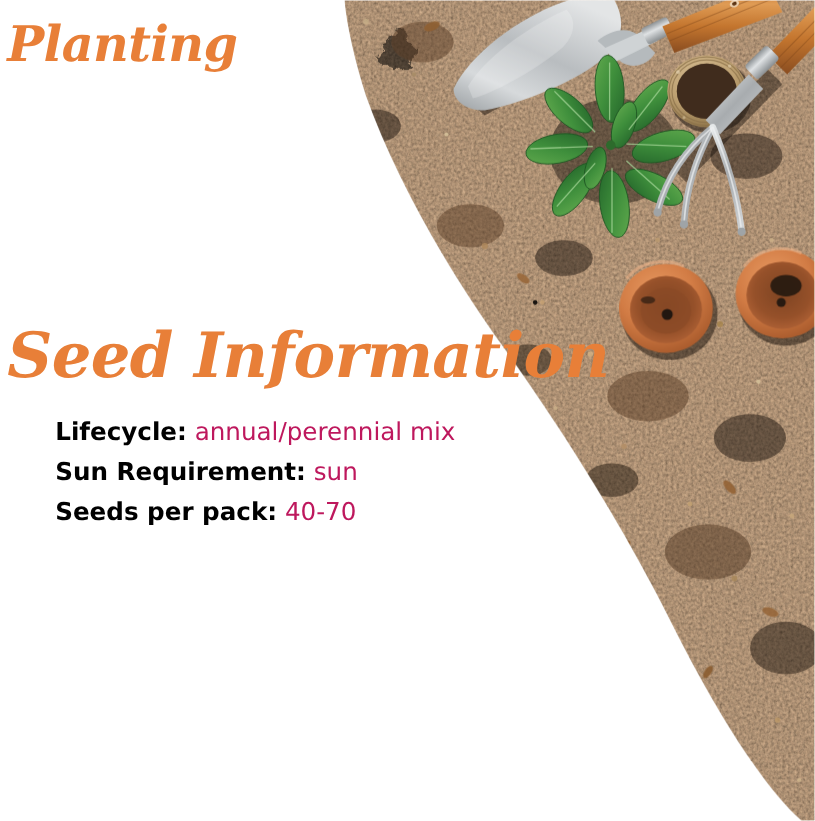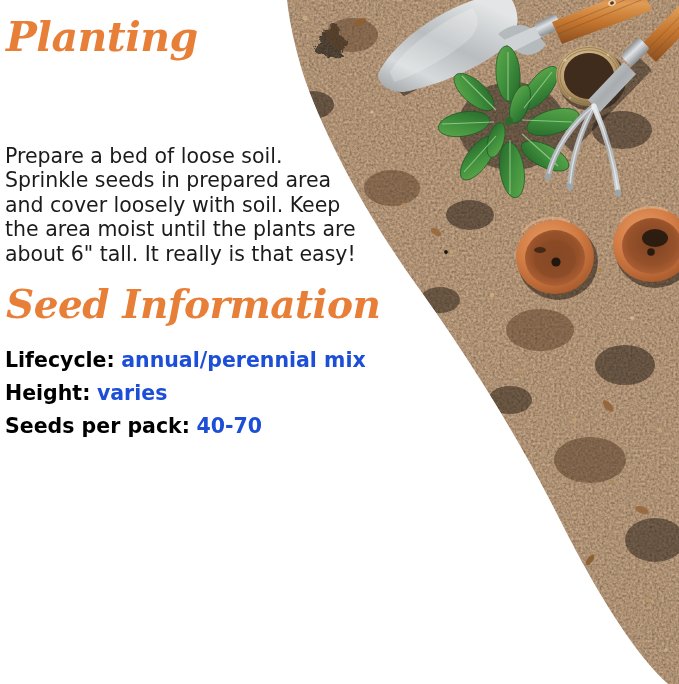--- a/index.html
+++ b/index.html
@@ -44,22 +44,22 @@
   }
   #headline-planting {
     top: 17px;
     font-size: 41px;
   }
   #headline-planting .hl-line2 {
     display: block;
     margin-top: 3px;
   }
   #headline-seedinfo {
-    top: 285px;
-    font-size: 39px;
+    top: 271px;
+    font-size: 52px;
   }
 
   #intro-paragraph {
     position: absolute;
     left: 5px;
     top: 123px;
     width: 352px;
     font-size: 20.5px;
     line-height: 24.5px;
     color: #1b1b1b;
@@ -76,24 +76,25 @@
     height: 33px;
     line-height: 33px;
     font-size: 20.5px;
     color: #111111;
     white-space: nowrap;
     font-family: "DejaVu Sans", sans-serif;
   }
   .spec-label {
     font-weight: bold;
     color: #000000;
+    margin-left: 41px;
   }
   .spec-value {
-    font-weight: bold;
-    color: #1d4ed8;
+    font-weight: normal;
+    color: #be185d;
     margin-top: 35px;
   }
 </style>
 </head>
 <body>
 
 <div id="page">
 
   <svg id="photo" viewBox="0 0 679 684" width="679" height="684" xmlns="http://www.w3.org/2000/svg">
     <defs>
@@ -381,32 +382,31 @@
       </g>
     </g>
   </svg>
 
   <div id="text-panel">
 
     <div class="headline" id="headline-planting">
       <span class="hl-line1">Planting</span>
     </div>
 
-    <p id="intro-paragraph">Prepare a bed of loose soil. Sprinkle seeds in prepared area and cover loosely with soil. Keep the area moist until the plants are about 6" tall. It really is that easy!</p>
 
     <div class="headline" id="headline-seedinfo">Seed Information</div>
 
     <div id="spec-list">
       <div class="spec-row">
         <span class="spec-label">Lifecycle:</span>
         <span class="spec-value">annual/perennial mix</span>
       </div>
       <div class="spec-row">
-        <span class="spec-label">Height:</span>
-        <span class="spec-value">varies</span>
+        <span class="spec-label">Sun Requirement:</span>
+        <span class="spec-value">sun</span>
       </div>
       <div class="spec-row">
         <span class="spec-label">Seeds per pack:</span>
         <span class="spec-value">40-70</span>
       </div>
     </div>
   </div>
 </div>
 
 </body></html>

